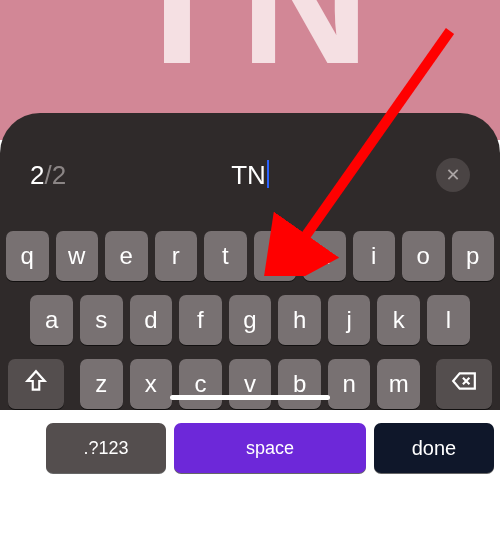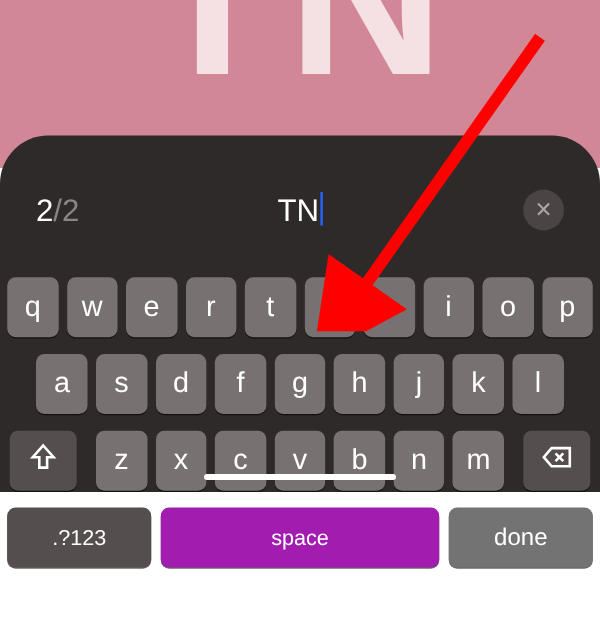--- a/index.html
+++ b/index.html
@@ -63,24 +63,24 @@
   }
   .row1 .key { width: 42.6px; }
   .row2 .key { width: 42.6px; }
   .row2 { padding: 0 20px; }
   .row3 .key { width: 42.6px; }
   .row3 .special { width: 56px; background: #544e4e; }
   .row3 { gap: 7px; }
   .row3 .gap-l { margin-right: 9px; }
   .row3 .gap-r { margin-left: 9px; }
 
-  .row4 { gap: 8px; }
+  .row4 { gap: 8px; margin-left: 40px; }
   .row4 .numkey { width: 120px; background: #544e4e; font-size: 18px; }
-  .row4 .spacekey { flex: 1; background: #a21caf; font-size: 18px; }
-  .row4 .donekey { width: 120px; background: #737373; font-size: 20px; }
+  .row4 .spacekey { flex: 1; background: #6d28d9; font-size: 18px; }
+  .row4 .donekey { width: 120px; background: #0f172a; font-size: 20px; }
   .row4 .key { height: 50px; }
 
   .shift-icon svg, .del-icon svg { width: 26px; height: 26px; }
 
   .home-indicator {
     position: absolute; bottom: 10px; left: 50%; transform: translateX(-50%);
     width: 160px; height: 5px; background: #fff; border-radius: 3px;
   }
 
   

